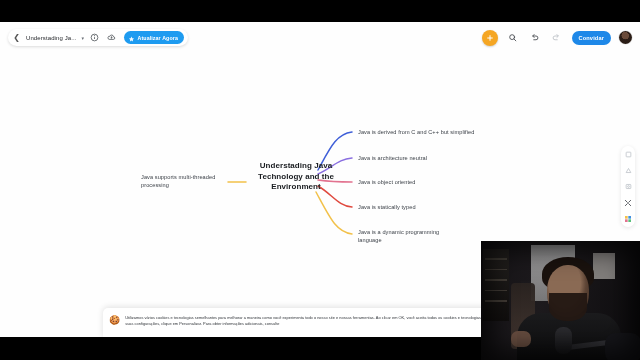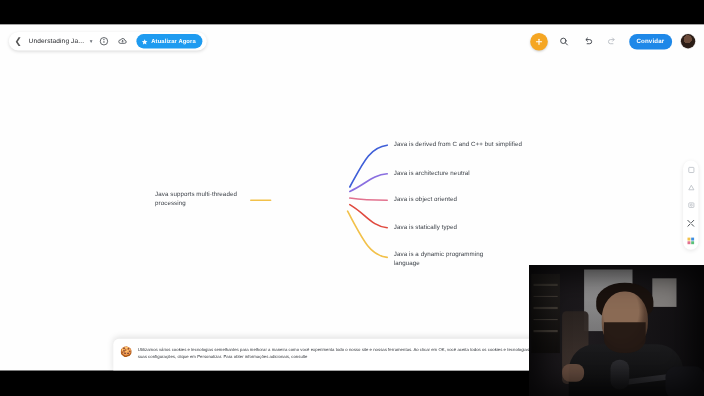--- a/index.html
+++ b/index.html
@@ -188,20 +188,21 @@
 
         <path d="M318,148 C330,126 336,112 352,110" fill="none" stroke="#3f5fd8" stroke-width="1.5" stroke-linecap="round"></path>
         <path d="M318,152 C332,146 338,137 352,136" fill="none" stroke="#8a6fe0" stroke-width="1.5" stroke-linecap="round"></path>
         <path d="M318,158 C332,160 338,160 352,160" fill="none" stroke="#e2728f" stroke-width="1.5" stroke-linecap="round"></path>
         <path d="M318,164 C332,172 338,184 352,185" fill="none" stroke="#e04a3f" stroke-width="1.5" stroke-linecap="round"></path>
         <path d="M316,170 C330,196 336,210 352,212" fill="none" stroke="#f2c14a" stroke-width="1.5" stroke-linecap="round"></path>
 
         <path d="M246,160 C238,160 234,160 228,160" fill="none" stroke="#f2c14a" stroke-width="1.5" stroke-linecap="round"></path>
       </svg>
 
+      <div class="node-center">Understading Java Technology and the Environment</div>
 
       <div class="leaf" style="left:358px;top:107px;width:145px;">Java is derived from C and C++ but simplified</div>
       <div class="leaf" style="left:358px;top:133px;width:130px;">Java is architecture neutral</div>
       <div class="leaf" style="left:358px;top:157px;width:130px;">Java is object oriented</div>
       <div class="leaf" style="left:358px;top:182px;width:130px;">Java is statically typed</div>
       <div class="leaf" style="left:358px;top:207px;width:96px;">Java is a dynamic programming language</div>
       <div class="leaf left" style="left:141px;top:152px;">Java supports multi-threaded processing</div>
     </div>
 
     <div class="tl-bar">

